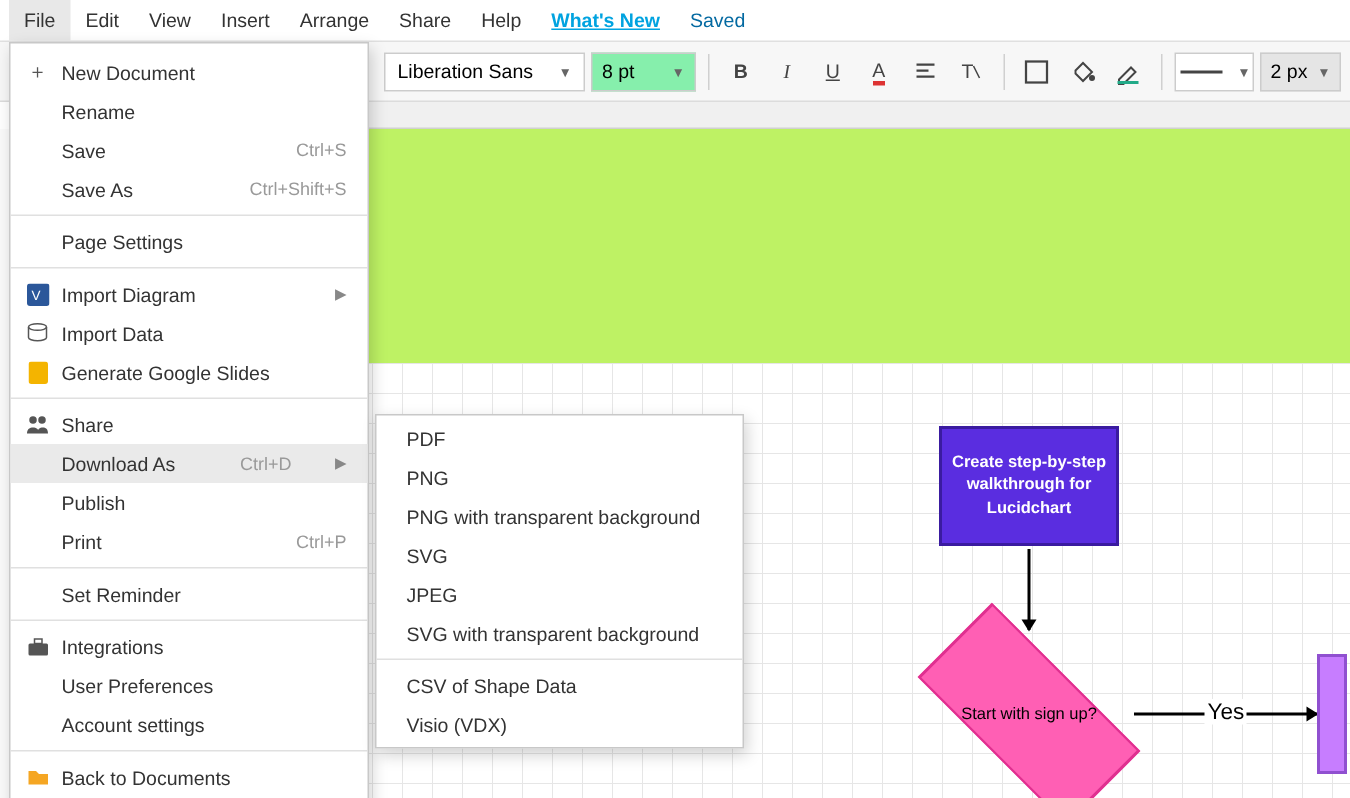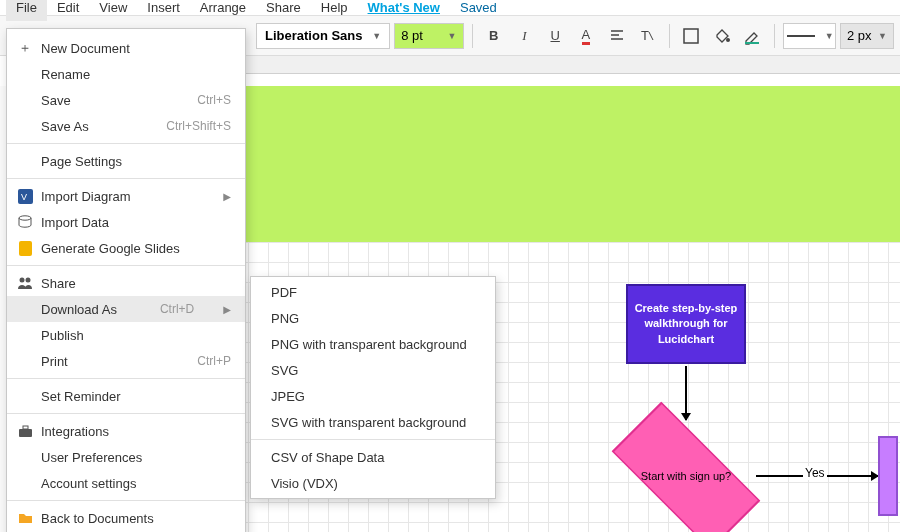--- a/index.html
+++ b/index.html
@@ -1,28 +1,28 @@
 <!DOCTYPE html>
 <html><head>
 <meta charset="utf-8">
 <style>
 * { margin: 0; padding: 0; box-sizing: border-box; font-family: "Helvetica Neue", Arial, sans-serif; }
 body { background: #fff; width: 900px; height: 532px; overflow: hidden; position: relative; }
 
 
-.menubar { height: 16px; background: #fff; border-bottom: 1px solid #e0e0e0; display: flex; align-items: center; padding: 0 6px; font-size: 13px; color: #333; }
+.menubar { height: 28px; background: #fff; border-bottom: 1px solid #e0e0e0; display: flex; align-items: center; padding: 0 6px; font-size: 13px; color: #333; }
 .menubar .m { padding: 6px 10px; cursor: pointer; }
 .menubar .m.active { background: #e8e8e8; }
 .menubar .whatsnew { color: #00a3e0; text-decoration: underline; font-weight: 600; }
 .menubar .saved { color: #0369a1; }
 
 
 .toolbar { height: 40px; background: #f7f7f7; border-bottom: 1px solid #dcdcdc; display: flex; align-items: center; padding: 0 6px; gap: 4px; font-size: 13px; }
-.font-select { width: 140px; height: 26px; border: 1px solid #ccc; background: #fff; display: flex; align-items: center; padding: 0 8px; justify-content: space-between; margin-left: 250px; font-weight: bold; }
-.size-select { width: 72px; height: 26px; border: 1px solid #ccc; background: #bef264; display: flex; align-items: center; padding: 0 6px; justify-content: space-between; }
+.font-select { width: 140px; height: 26px; border: 1px solid #ccc; background: #fff; display: flex; align-items: center; padding: 0 8px; justify-content: space-between; margin-left: 250px; }
+.size-select { width: 72px; height: 26px; border: 1px solid #ccc; background: #86efac; display: flex; align-items: center; padding: 0 6px; justify-content: space-between; }
 .divider { width: 1px; height: 24px; background: #d0d0d0; margin: 0 4px; }
 .tbtn { width: 28px; height: 28px; display: flex; align-items: center; justify-content: center; cursor: pointer; color: #444; }
 .line-select { width: 56px; height: 26px; border: 1px solid #ccc; background: #fff; display: flex; align-items: center; justify-content: center; }
 .px-select { width: 56px; height: 26px; border: 1px solid #ccc; background: #e5e5e5; display: flex; align-items: center; padding: 0 6px; justify-content: space-between; }
 .caret { font-size: 9px; color: #666; }
 
 
 .ruler { height: 18px; background: #f0f0f0; border-bottom: 1px solid #d0d0d0; margin-left: 148px; }
 
 
@@ -39,21 +39,21 @@
 
 .shape-box { position: absolute; width: 120px; height: 80px; background: #5a2de0; border: 2px solid #3a1ba0; color: #fff; font-size: 11px; font-weight: 600; text-align: center; display: flex; align-items: center; justify-content: center; padding: 6px; line-height: 1.4; }
 .shape-diamond { position: absolute; width: 140px; height: 100px; }
 .diamond-inner { width: 100%; height: 100%; background: #ff5fb4; border: 2px solid #e03090; transform: rotate(45deg) scaleY(0.7); transform-origin: center; }
 .diamond-text { position: absolute; inset: 0; display: flex; align-items: center; justify-content: center; font-size: 11px; color: #000; }
 .shape-purple { position: absolute; width: 20px; height: 80px; background: #c77dff; border: 2px solid #9050d0; }
 .arrow-v { position: absolute; width: 2px; background: #000; }
 .arrow-v::after { content:''; position:absolute; bottom:-1px; left:-4px; border-left:5px solid transparent; border-right:5px solid transparent; border-top:8px solid #000; }
 .arrow-h { position: absolute; height: 2px; background: #000; }
 .arrow-h::after { content:''; position:absolute; right:-1px; top:-4px; border-top:5px solid transparent; border-bottom:5px solid transparent; border-left:8px solid #000; }
-.edge-label { position: absolute; font-size: 12px; background: #fff; padding: 0 2px; }
+.edge-label { position: absolute; font-size: 15px; background: #fff; padding: 0 2px; }
 
 
 .menu { position: absolute; background: #fff; border: 1px solid #c8c8c8; box-shadow: 2px 4px 10px rgba(0,0,0,0.18); font-size: 13px; color: #333; z-index: 100; }
 .menu .item { height: 26px; display: flex; align-items: center; padding: 0 14px 0 34px; position: relative; cursor: pointer; white-space: nowrap; }
 .menu .item:hover, .menu .item.hover { background: #eaeaea; }
 .menu .sep { height: 1px; background: #e0e0e0; margin: 4px 0; }
 .menu .shortcut { margin-left: auto; color: #999; font-size: 12px; padding-left: 20px; }
 .menu .arrow { margin-left: auto; color: #888; font-size: 10px; padding-left: 20px; }
 .menu .ic { position: absolute; left: 10px; top: 50%; transform: translateY(-50%); width: 16px; height: 16px; display:flex; align-items:center; justify-content:center; color:#555; }
 

